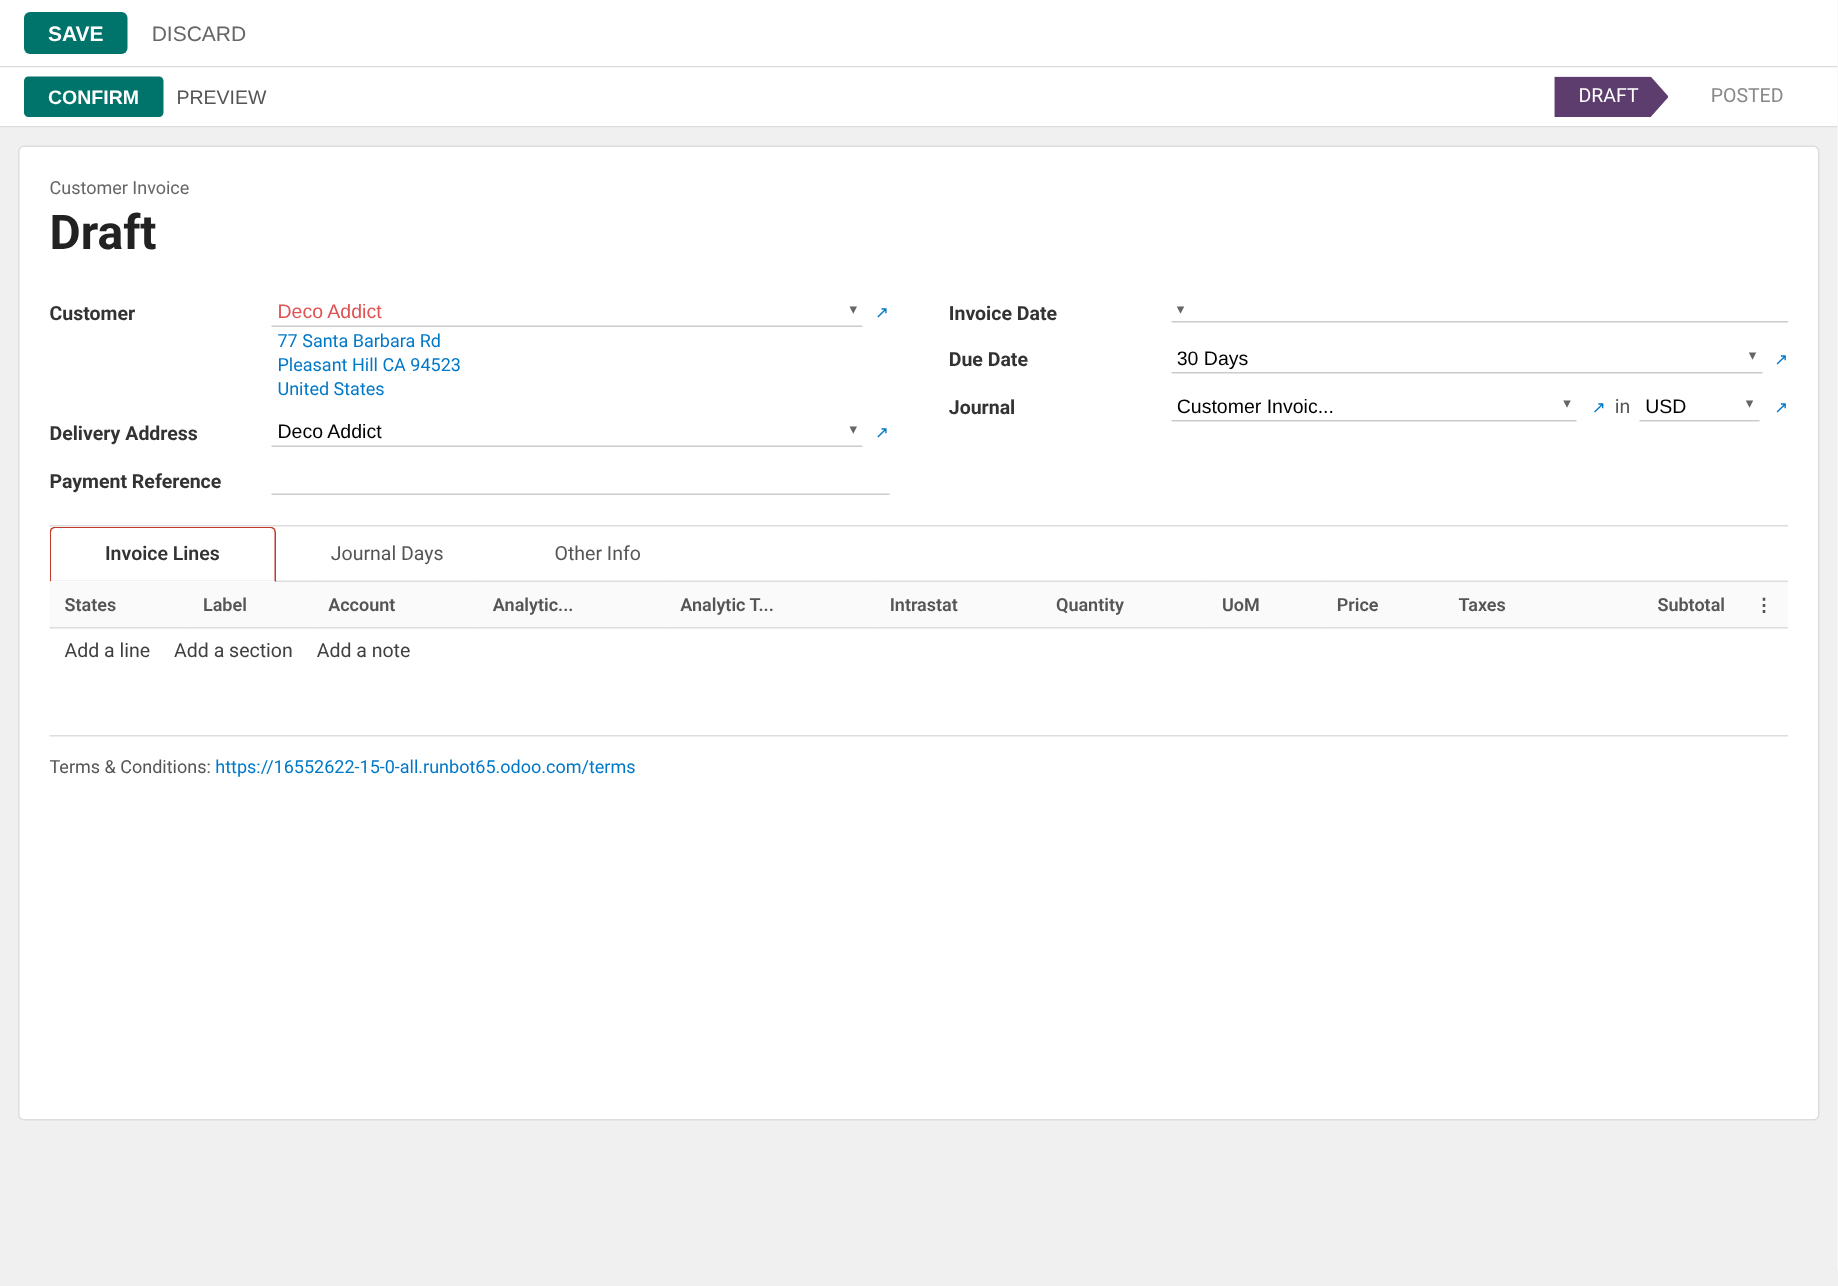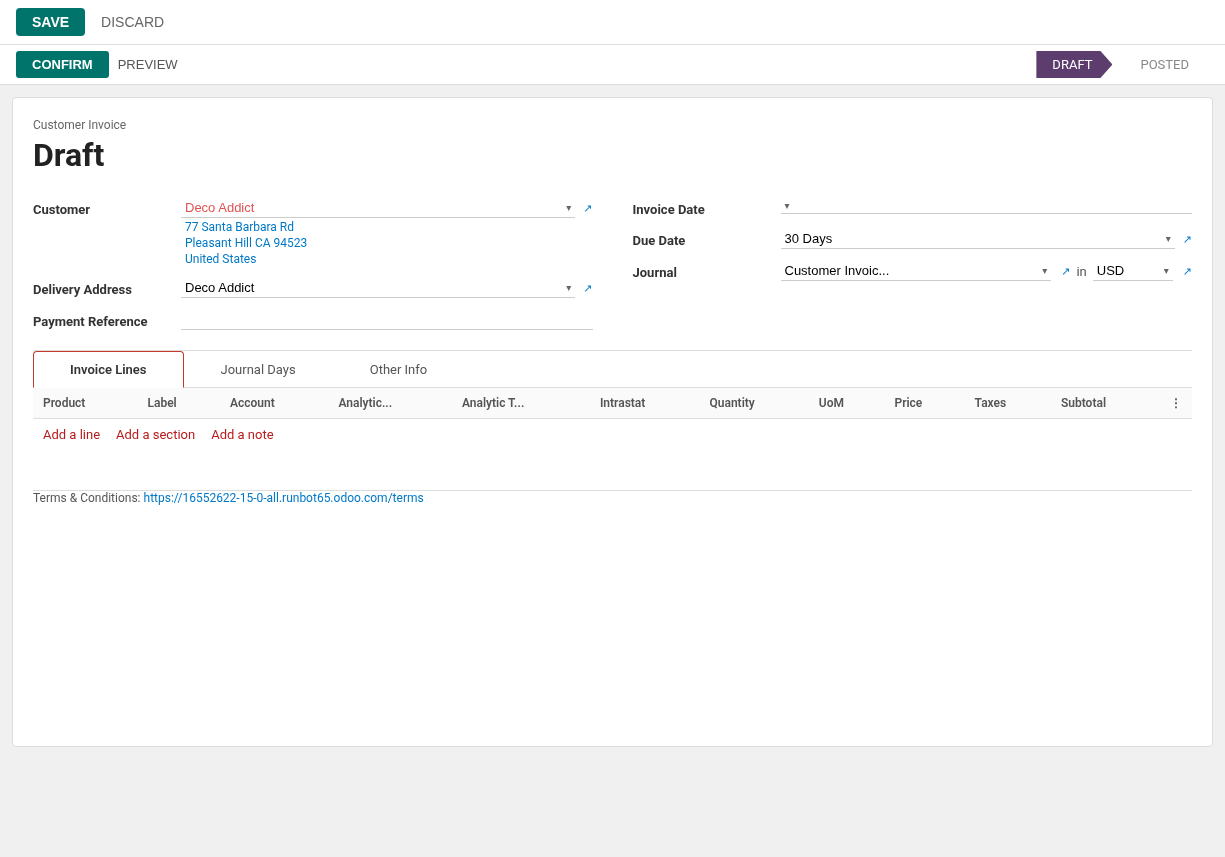--- a/index.html
+++ b/index.html
@@ -30,43 +30,43 @@
     .invoice-type-label { font-size: 12px; color: #666; margin-bottom: 4px; }
     .invoice-status-title { font-size: 32px; font-weight: 700; color: #222; margin-bottom: 24px; }
 
     .form-grid { display: grid; grid-template-columns: 1fr 1fr; gap: 0 40px; margin-bottom: 20px; }
     .form-left, .form-right { display: flex; flex-direction: column; gap: 12px; }
 
     .form-row { display: flex; align-items: flex-start; gap: 8px; }
     .form-label { font-weight: 700; font-size: 13px; color: #333; min-width: 140px; padding-top: 4px; flex-shrink: 0; }
     .form-value-group { display: flex; flex-direction: column; gap: 2px; flex: 1; }
     .form-value { font-size: 13px; color: #333; display: flex; align-items: center; gap: 4px; }
-    .field-with-arrow { display: flex; align-items: center; border-bottom: 1px solid #ccc; padding: 2px 4px; background: transparent; }
+    .field-with-arrow { display: flex; align-items: flex-start; border-bottom: 1px solid #ccc; padding: 2px 4px; background: transparent; }
     .field-with-arrow input { border: none; outline: none; flex: 1; font-size: 13px; background: transparent; }
     .arrow-icon { font-size: 10px; color: #666; cursor: pointer; }
     .external-link-icon { color: #0078c8; font-size: 11px; cursor: pointer; margin-left: 4px; }
     .inline-label { font-size: 13px; color: #555; }
     .payment-ref-input { border: none; border-bottom: 1px solid #ccc; padding: 2px 4px; font-size: 13px; width: 300px; outline: none; }
 
     
     .tabs-container { margin-top: 20px; border-top: 1px solid #ddd; }
     .tabs { display: flex; border-bottom: 1px solid #ddd; }
     .tab { padding: 10px 36px; font-size: 13px; cursor: pointer; color: #555; border: 1px solid transparent; margin-bottom: -1px; text-align: right; }
     .tab.active { color: #333; font-weight: 600; border: 1px solid #c0392b; border-bottom: 1px solid #fff; border-radius: 4px 4px 0 0; }
 
     
     .invoice-table { width: 100%; border-collapse: collapse; margin-top: 0; }
     .invoice-table th { text-align: left; padding: 8px 10px; font-size: 12px; color: #555; font-weight: 600; border-bottom: 1px solid #ddd; background: #fafafa; }
     .invoice-table th:last-child { text-align: right; }
     .th-menu { color: #999; font-size: 16px; cursor: pointer; }
 
     .add-actions { display: flex; gap: 16px; padding: 8px 10px; }
-    .add-link { color: #b91c1c; font-size: 13px; cursor: pointer; text-decoration: none; text-align: center; }
-
-    .footer-section { border-top: 1px solid #ddd; margin-top: 40px; padding-top: 0; display: flex; justify-content: space-between; align-items: flex-end; }
+    .add-link { color: #404040; font-size: 13px; cursor: pointer; text-decoration: none; text-align: center; }
+
+    .footer-section { border-top: 1px solid #ddd; margin-top: 40px; padding-top: 13px; display: flex; justify-content: space-between; align-items: flex-end; }
     .terms-text { font-size: 12px; color: #555; }
     .terms-link { color: #0078c8; }
     .total-section { text-align: right; }
     .total-label { font-size: 14px; color: #333; }
     .total-amount { font-size: 20px; font-weight: 700; color: #222; margin-left: 12px; }
 
     .divider { border: none; border-top: 1px solid #ddd; margin-top: 8px; }
   </style>
 </head>
 <body>
@@ -183,31 +183,31 @@
         <span>Journal Days</span>
       </div>
       <div class="tab">
         <span>Other Info</span>
       </div>
     </div>
 
     <table class="invoice-table">
       <thead>
         <tr>
-          <th><span>Product</span></th>
+          <th><span>States</span></th>
           <th><span>Label</span></th>
           <th><span>Account</span></th>
           <th><span>Analytic...</span></th>
           <th><span>Analytic T...</span></th>
           <th><span>Intrastat</span></th>
           <th><span>Quantity</span></th>
           <th><span>UoM</span></th>
           <th><span>Price</span></th>
           <th><span>Taxes</span></th>
-          <th style=""><span>Subtotal</span></th>
+          <th style="text-align:right;"><span>Subtotal</span></th>
           <th style="width:30px; text-align:center;" class="th-menu">⋮</th>
         </tr>
       </thead>
       <tbody>
       </tbody>
     </table>
 
     <div class="add-actions">
       <a class="add-link">Add a line</a>
       <a class="add-link">Add a section</a>

